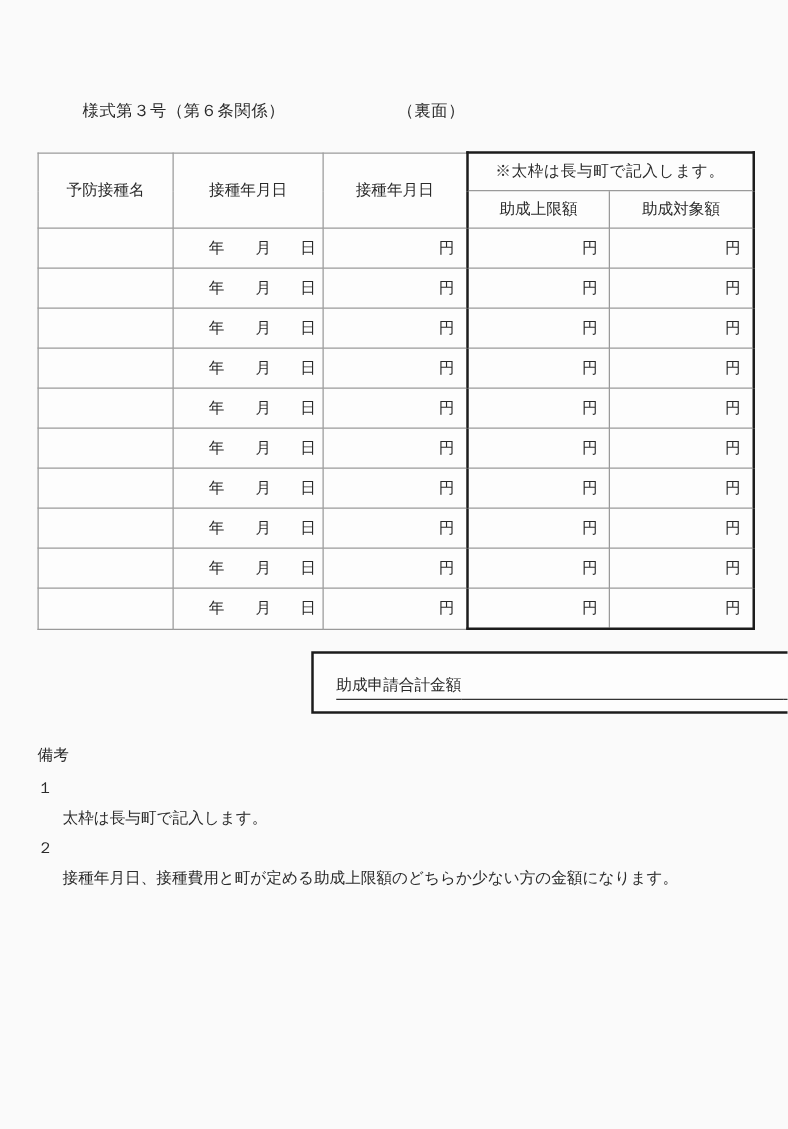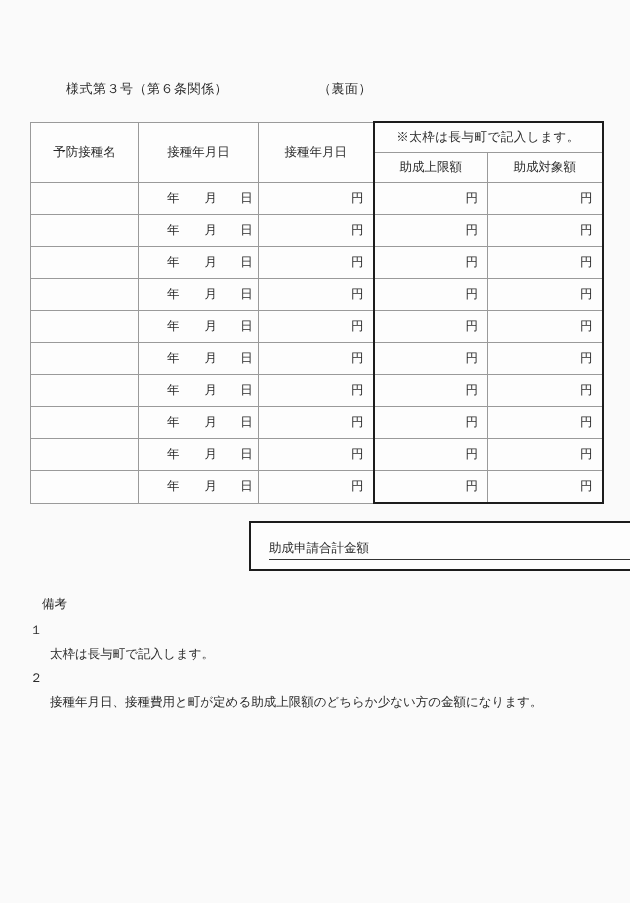--- a/index.html
+++ b/index.html
@@ -153,21 +153,21 @@
 
   
   .remarks {
     position: absolute;
     left: 30px;
     top: 592px;
     width: 560px;
     font-size: 12.5px;
     line-height: 24px;
   }
-  .remarks-title { margin: 0 0 2px 12px; }
+  .remarks-title { margin: 0 0 2px 0; }
   .remark-item {
     display: flex;
     align-items: flex-start;
   }
   .remark-num {
     width: 20px;
     flex: none;
   }
   .remark-text { flex: 1; margin-top: 24px; }
 </style>

